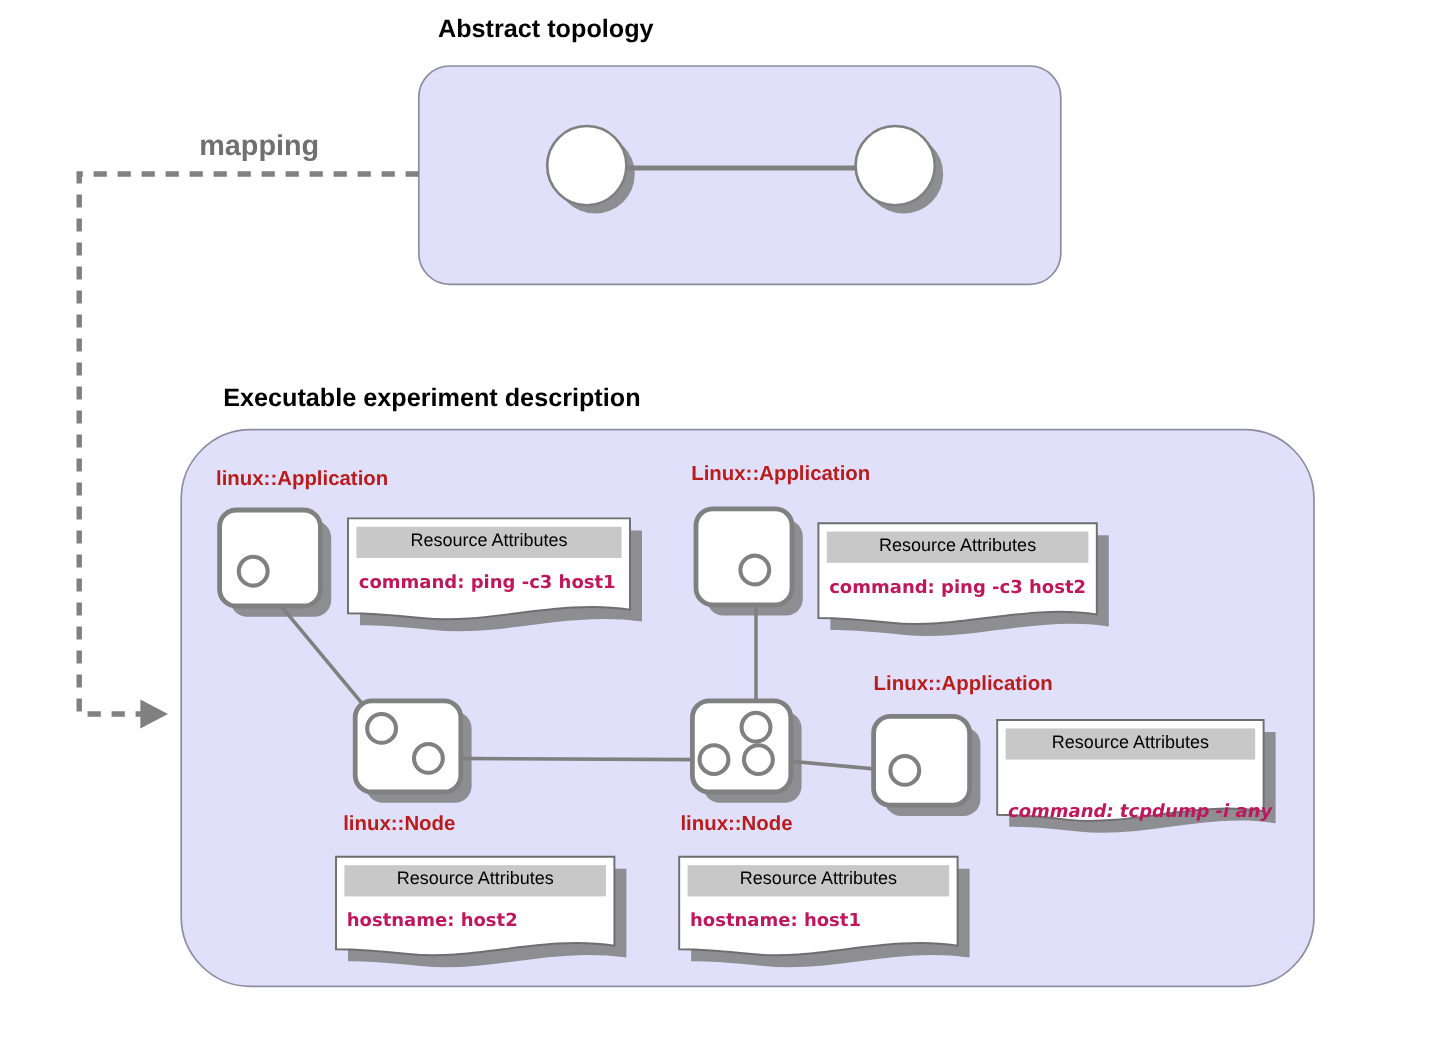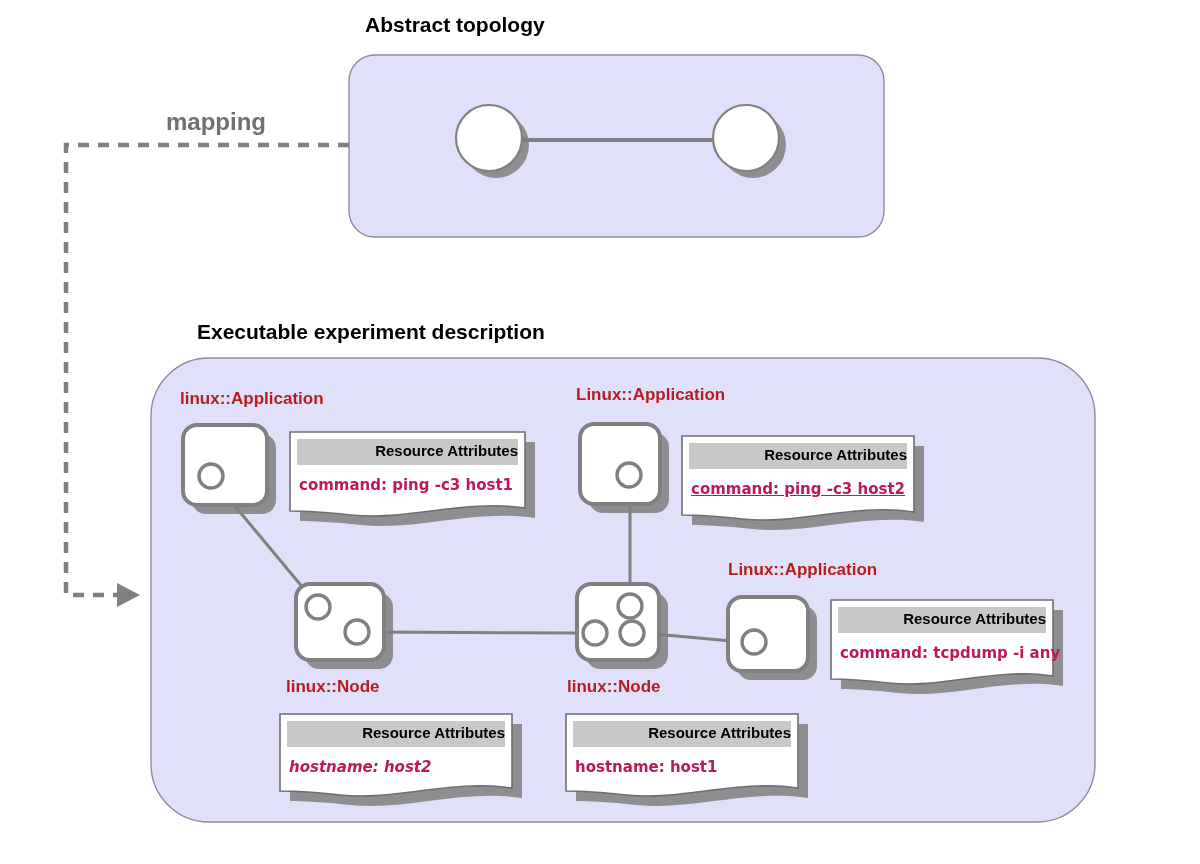--- a/index.html
+++ b/index.html
@@ -43,23 +43,23 @@
     font-weight: bold;
     color: #707070;
   }
   .stereo-text {
     font-size: 17px;
     font-weight: bold;
     color: #b91c1c;
   }
   .note-header-text {
     font-size: 15px;
-    font-weight: bold;
+    font-weight: normal;
     color: #000000;
-    text-align: right;
+    text-align: center;
   }
   .note-body-text {
     font-size: 15px;
     font-weight: bold;
     color: #be185d;
     font-family: "DejaVu Sans", sans-serif;
   }
 </style>
 </head>
 <body>
@@ -130,32 +130,32 @@
       </g>
       <g>
         <path d="M 576 724 L 808 724 L 808 798 C 747.6800000000001 789, 692 811, 636.32 805 C 608.48 802, 589.92 801, 576 801 Z" fill="#7F7F7F" opacity="0.85"></path>
         <path d="M 566 714 L 798 714 L 798 788 C 737.6800000000001 779, 682 801, 626.32 795 C 598.48 792, 579.92 791, 566 791 Z" fill="#FFFFFF" stroke="#6E6E6E" stroke-width="1.6"></path>
         <rect x="573" y="721" width="218" height="26" fill="#C8C8C8"></rect>
       </g>
     </svg>
 
   <div id="textlayer">
       <div class="htext title-text" style="left: 365px; top: 13px;">Abstract topology</div>
-      <div class="htext title-text" style="left: 186px; top: 320px; margin-left: 11px;">Executable experiment description</div>
+      <div class="htext title-text" style="left: 186px; top: 320px;">Executable experiment description</div>
       <div class="htext mapping-text" style="left: 166px; top: 108px;">mapping</div>
       <div class="htext stereo-text" style="left: 180px; top: 389px;">linux::Application</div>
       <div class="htext note-header-text" style="left: 297px; top: 442px; width: 221px;">Resource Attributes</div>
       <div class="htext note-body-text" style="left: 299px; top: 476px;">command: ping -c3 host1</div>
       <div class="htext stereo-text" style="left: 576px; top: 385px;">Linux::Application</div>
       <div class="htext note-header-text" style="left: 689px; top: 446px; width: 218px;">Resource Attributes</div>
-      <div class="htext note-body-text" style="left: 691px; top: 480px; text-decoration: underline;">command: ping -c3 host2</div>
+      <div class="htext note-body-text" style="left: 691px; top: 480px;">command: ping -c3 host2</div>
       <div class="htext stereo-text" style="left: 728px; top: 560px;">Linux::Application</div>
       <div class="htext note-header-text" style="left: 838px; top: 610px; width: 208px;">Resource Attributes</div>
-      <div class="htext note-body-text" style="left: 840px; top: 644px;">command: tcpdump -i any</div>
+      <div class="htext note-body-text" style="left: 840px; top: 667px; font-style: italic;">command: tcpdump -i any</div>
       <div class="htext stereo-text" style="left: 286px; top: 677px;">linux::Node</div>
       <div class="htext note-header-text" style="left: 287px; top: 724px; width: 218px;">Resource Attributes</div>
-      <div class="htext note-body-text" style="left: 289px; top: 758px; font-style: italic;">hostname: host2</div>
+      <div class="htext note-body-text" style="left: 289px; top: 758px;">hostname: host2</div>
       <div class="htext stereo-text" style="left: 567px; top: 677px;">linux::Node</div>
       <div class="htext note-header-text" style="left: 573px; top: 724px; width: 218px;">Resource Attributes</div>
       <div class="htext note-body-text" style="left: 575px; top: 758px; text-align: right;">hostname: host1</div>
     </div>
 
 </div>
 
 </body></html>

